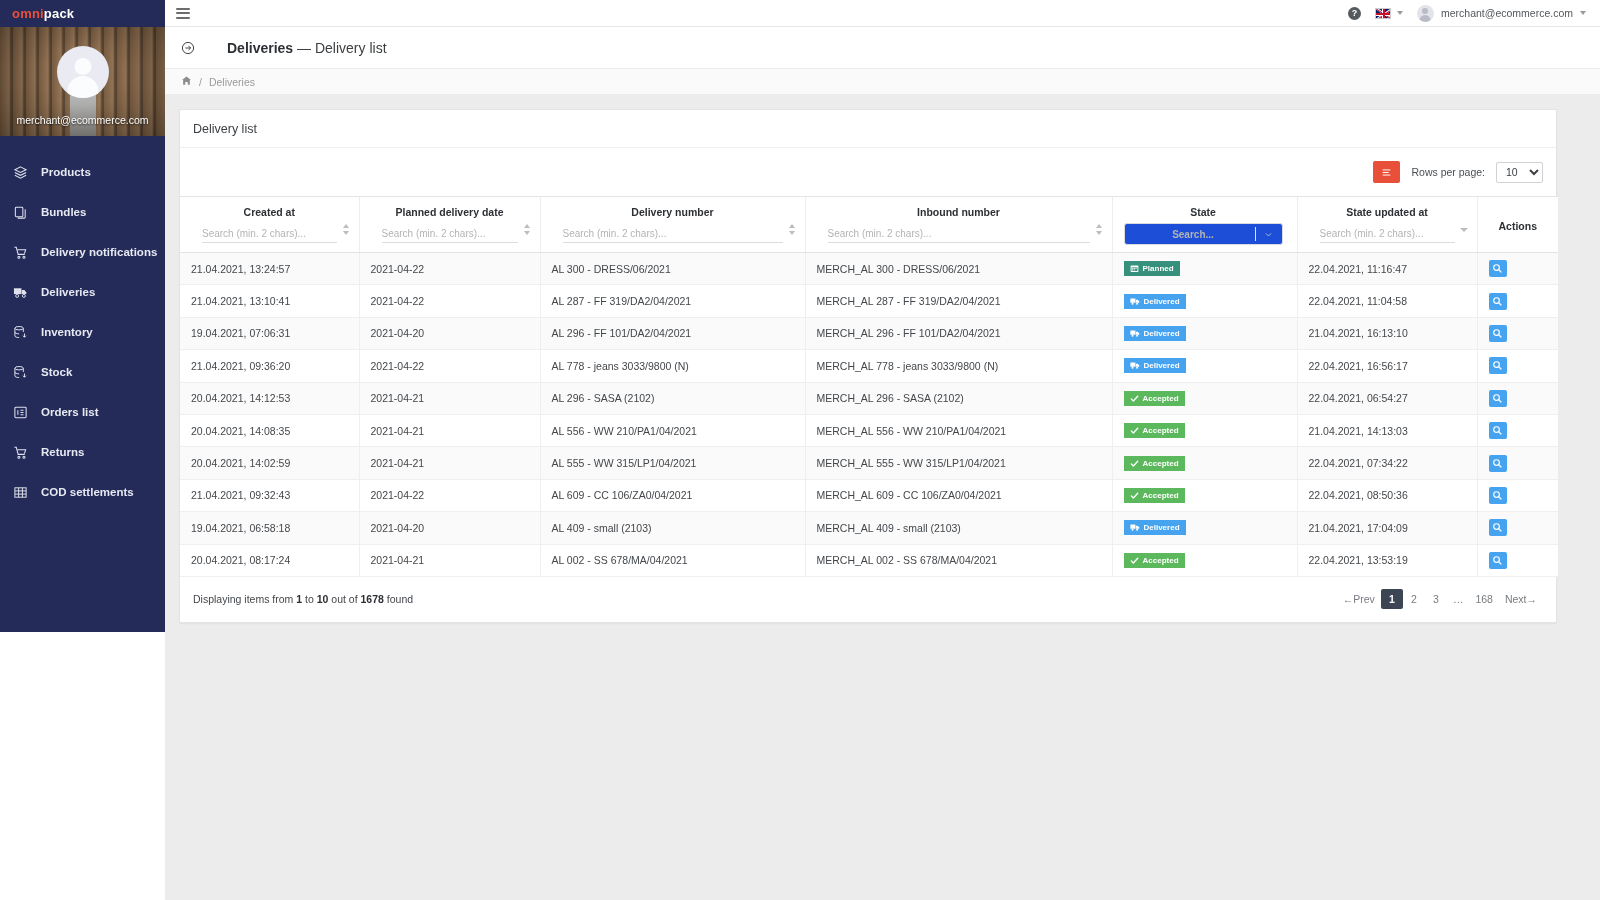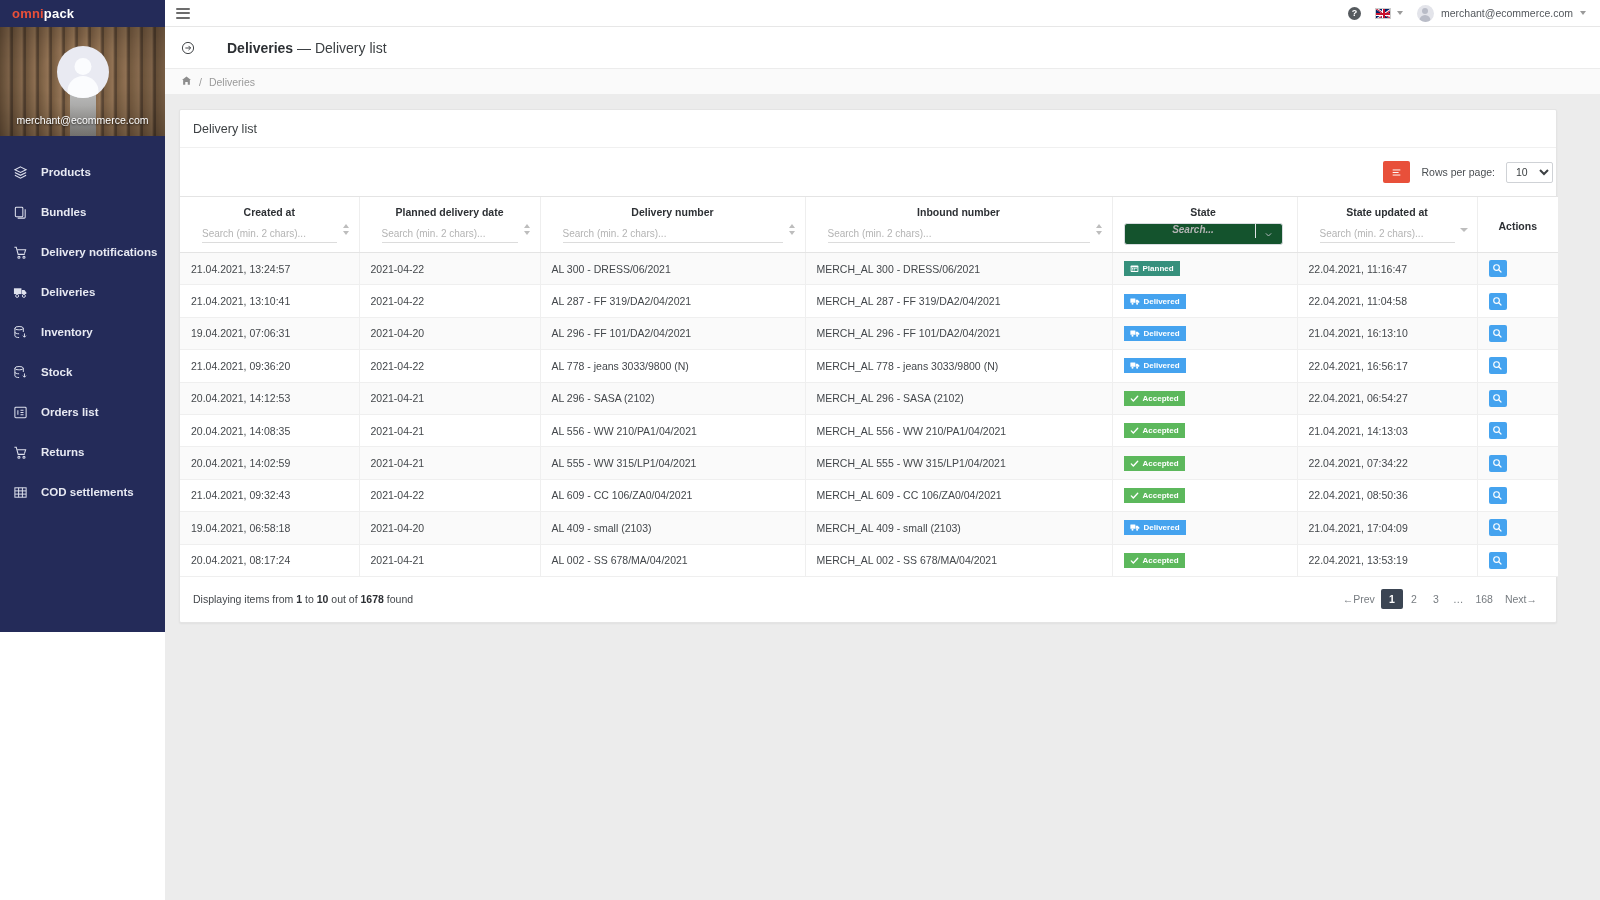--- a/index.html
+++ b/index.html
@@ -144,21 +144,21 @@
   .card {
     background: #ffffff; border: 1px solid #e4e4e4; border-radius: 2px;
     box-shadow: 0 1px 2px rgba(0,0,0,.05);
     width: 1378px;
   }
   .card-head {
     height: 38px; display: flex; align-items: center; padding-left: 13px;
     font-size: 12.5px; color: #3c4043; border-bottom: 1px solid #f0f0f0;
   }
 
-  .toolbar { height: 48px; display: flex; align-items: center; justify-content: flex-end; padding-right: 3px; gap: 11px; }
+  .toolbar { height: 48px; display: flex; align-items: center; justify-content: flex-end; padding-right: 13px; gap: 11px; }
   .red-btn {
     width: 27px; height: 22px; background: #e8503a; border-radius: 2px;
     display: flex; align-items: center; justify-content: center; cursor: pointer;
   }
   .rows-label { font-size: 10.5px; color: #4a4e52; }
   .rows-select {
     border: 1px solid #cfd2d6; border-radius: 2px; height: 21px;
     font-size: 10.5px; color: #3c4043; padding: 0 2px 0 5px;
     background: #fff; font-family: "Liberation Sans", sans-serif; cursor: pointer;
     min-width: 33px;
@@ -181,23 +181,23 @@
   }
   .th-filter::placeholder { color: #b4b4b4; }
   .sorter { position: absolute; right: 9px; top: 27px; width: 7px; height: 12px; cursor: pointer; }
   .sorter i { display: block; width: 0; height: 0; margin: 0 auto; }
   .sorter .up { border-left: 3.5px solid transparent; border-right: 3.5px solid transparent; border-bottom: 4px solid #bdbdbd; }
   .sorter .dn { border-left: 3.5px solid transparent; border-right: 3.5px solid transparent; border-top: 4px solid #bdbdbd; margin-top: 3px; }
   .chev-dn { position: absolute; right: 9px; top: 31px; width:0;height:0;
     border-left:4px solid transparent;border-right:4px solid transparent;border-top:4.5px solid #bdbdbd; cursor:pointer; }
 
   .state-select {
-    display: flex; height: 22px;
-    border: 1px solid #d8dce0; border-radius: 3px; background: #14532d;
-    width: 100%; margin-top: 2px; font-style: italic;
+    display: flex; align-items: center; height: 22px;
+    border: 1px solid #d8dce0; border-radius: 3px; background: #1d4ed8;
+    width: 100%; margin-top: 2px;
   }
   .state-select .txt { font-size: 10px; color: #b4b4b4; padding-left: 7px; flex: 1; }
   .state-select .div { width: 1px; height: 14px; background: #e0e3e6; }
   .state-select .cv { width: 26px; display: flex; align-items: center; justify-content: center; }
 
   table.dl td {
     border-bottom: 1px solid #efefef; border-left: 1px solid #efefef;
     font-size: 10.5px; color: #43474b; padding: 0 11px; height: 32.4px;
     white-space: nowrap; overflow: hidden; text-overflow: ellipsis;
   }

